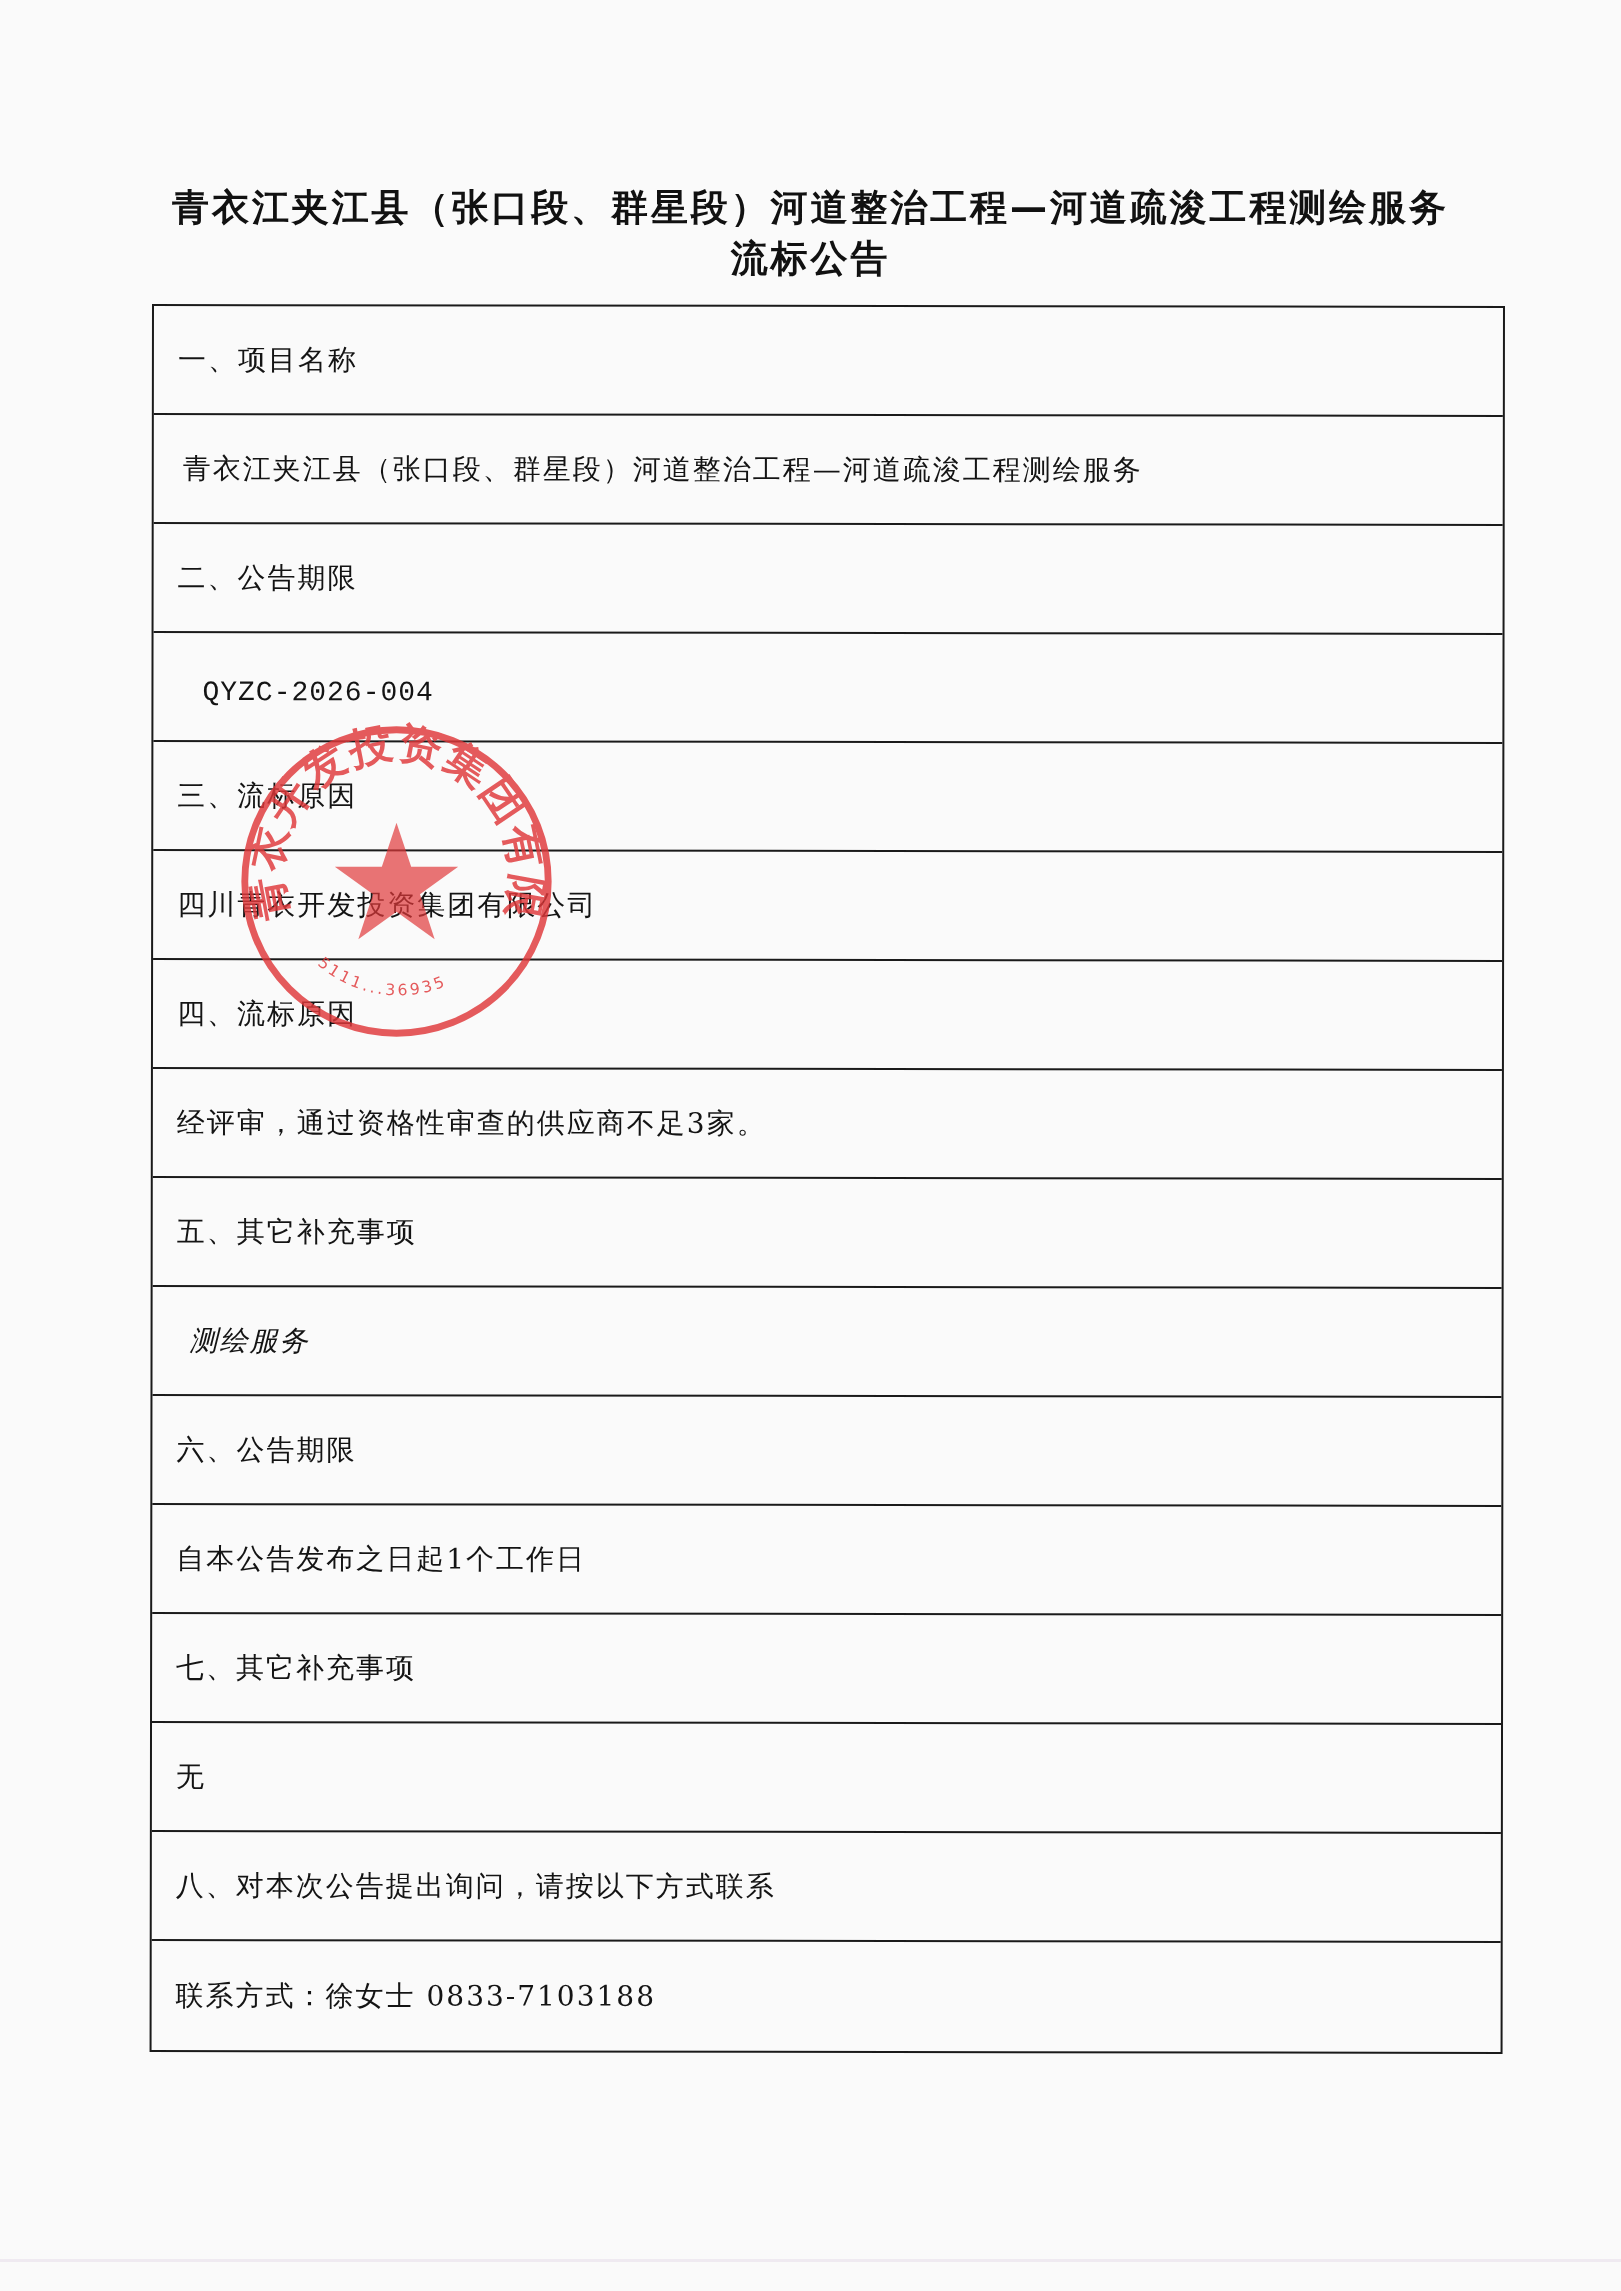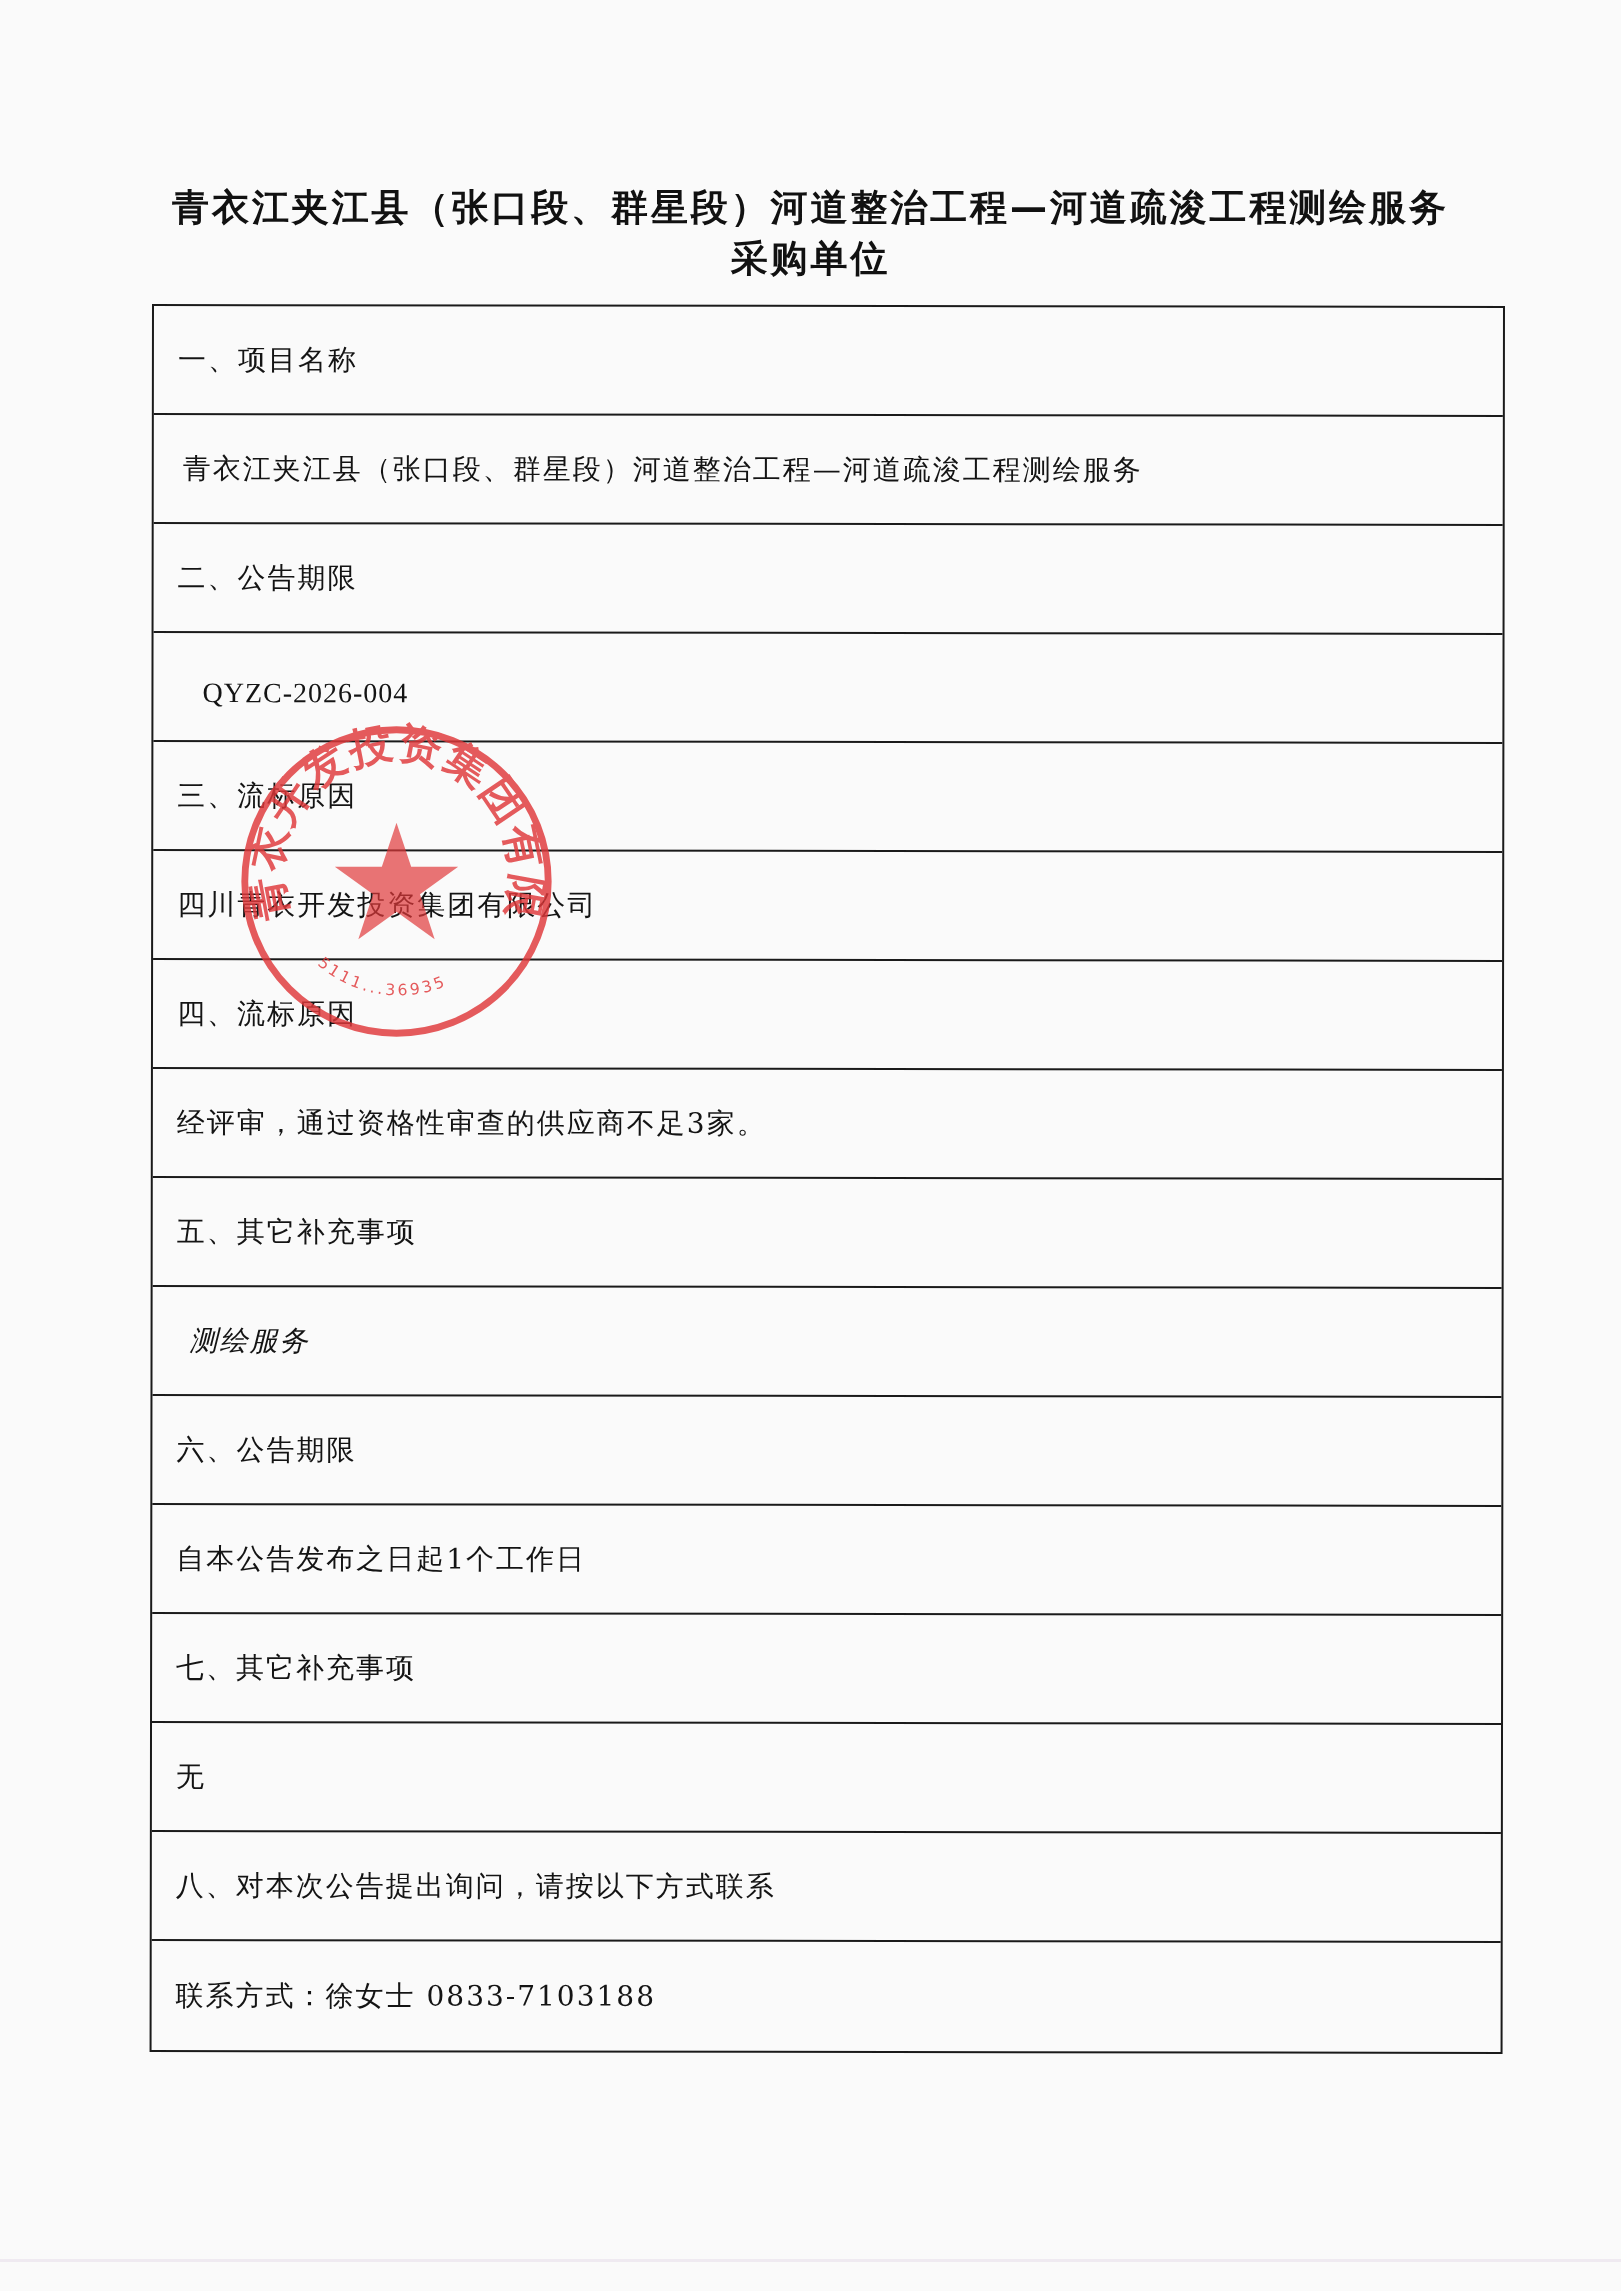--- a/index.html
+++ b/index.html
@@ -55,21 +55,21 @@
     }
     .row .txt {
       padding-left: 24px;
     }
     .row.value .txt.indent1 {
       padding-left: 37px;
       font-style: italic;
     }
     .row.value .txt.indent2 {
       padding-left: 49px;
-      font-family: Liberation Serif, serif;
+      font-family: Liberation Mono, monospace;
       letter-spacing: 1px;
       margin-top: 12px;
     }
     .row.value .txt.indent3 {
       padding-left: 29px;
     }
     .seal {
       position: absolute;
       left: 235px;
       top: 720px;
@@ -85,21 +85,21 @@
       width: 1621px;
       height: 2.9px;
       background: #efeaf1;
     }
   </style>
 </head>
 <body>
 
 <div class="page-title">
   <span class="line1">青衣江夹江县（张口段、群星段）河道整治工程—河道疏浚工程测绘服务</span>
-  <span class="line2">采购单位</span>
+  <span class="line2">流标公告</span>
 </div>
 
 <div class="notice-table">
   <div class="row heading">
     <span class="txt">一、项目名称</span>
   </div>
   <div class="row value">
     <span class="txt indent3">青衣江夹江县（张口段、群星段）河道整治工程—河道疏浚工程测绘服务</span>
   </div>
 

